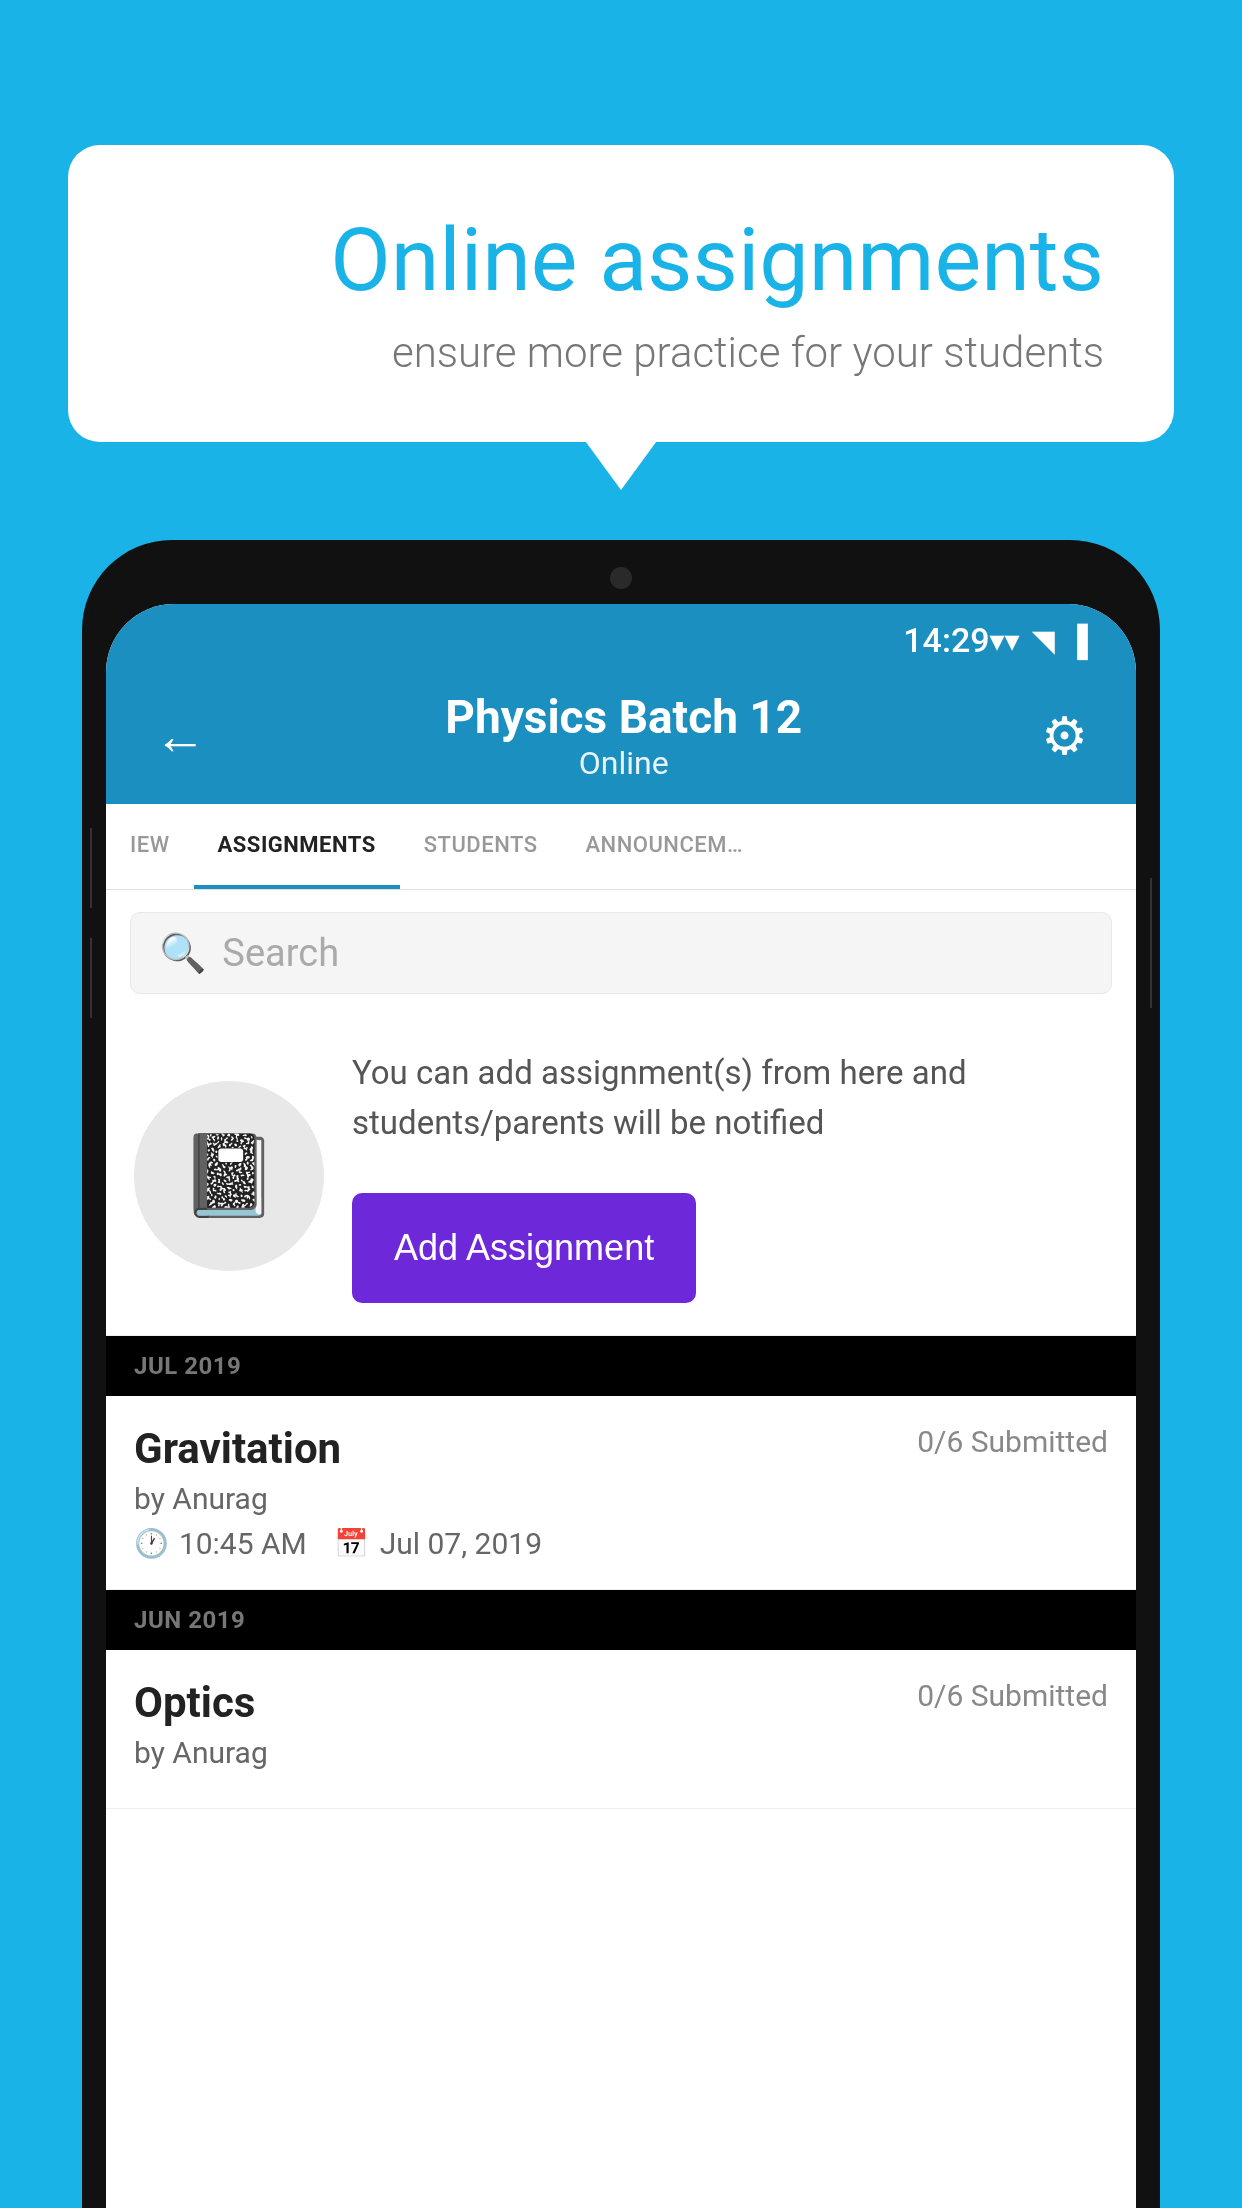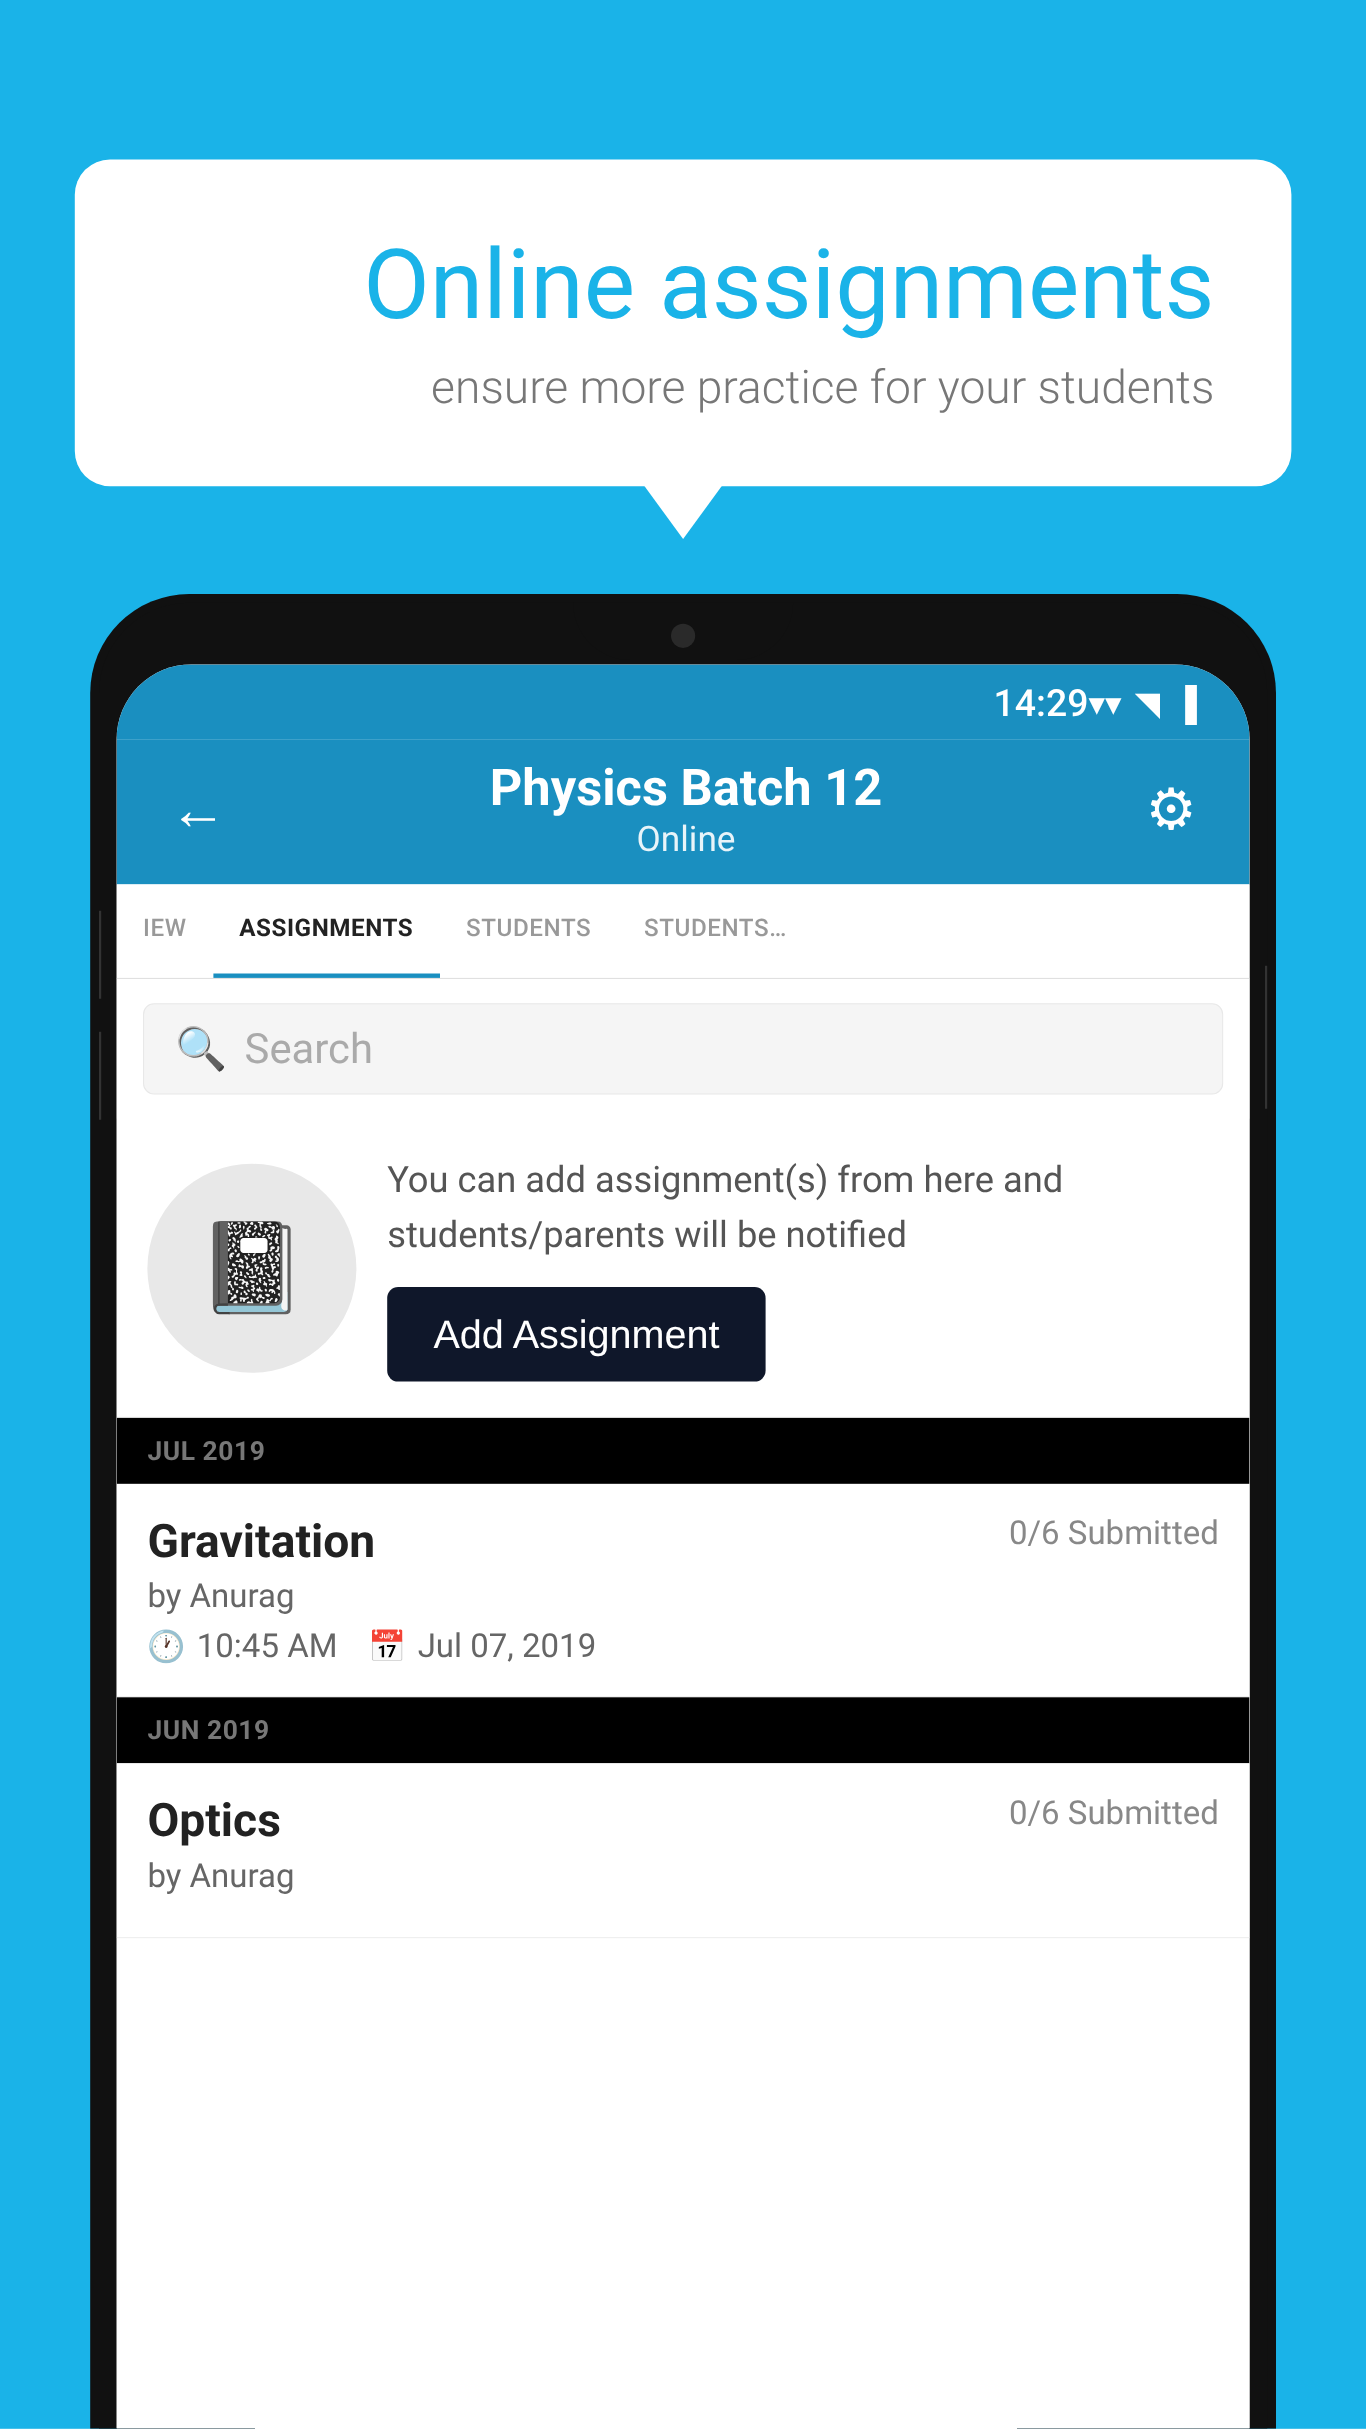--- a/index.html
+++ b/index.html
@@ -252,29 +252,30 @@
     }
 
     .promo-text {
       font-size: 33px;
       color: #555;
       line-height: 1.5;
       margin-bottom: 22px;
     }
 
     .add-assignment-btn {
-      background: #0f172a;
+      background: #6d28d9;
       color: white;
       border: none;
       border-radius: 10px;
-      padding: 22px 42px;
+      padding: 34px 42px;
       font-size: 36px;
       font-weight: 500;
       cursor: pointer;
       white-space: nowrap;
+      margin-top: 24px;
     }
 
     
     .month-separator {
       background: #000000;
       padding: 16px 28px;
       font-size: 24px;
       color: #777;
       font-weight: 700;
       letter-spacing: 0.5px;
@@ -418,21 +419,21 @@
           <div class="header-title">Physics Batch 12</div>
           <div class="header-subtitle">Online</div>
         </div>
         <span class="settings-icon">⚙</span>
       </div>
 
       <div class="tabs-bar tabs-scroll">
         <div class="tab-item">IEW</div>
         <div class="tab-item active">ASSIGNMENTS</div>
         <div class="tab-item">STUDENTS</div>
-        <div class="tab-item">STUDENTS…</div>
+        <div class="tab-item">ANNOUNCEM…</div>
       </div>
 
       <div class="screen-content">
 
         <div class="search-bar-container">
           <div class="search-bar">
             <span class="search-icon-char">🔍</span>
             <span class="search-text">Search</span>
           </div>
         </div>

